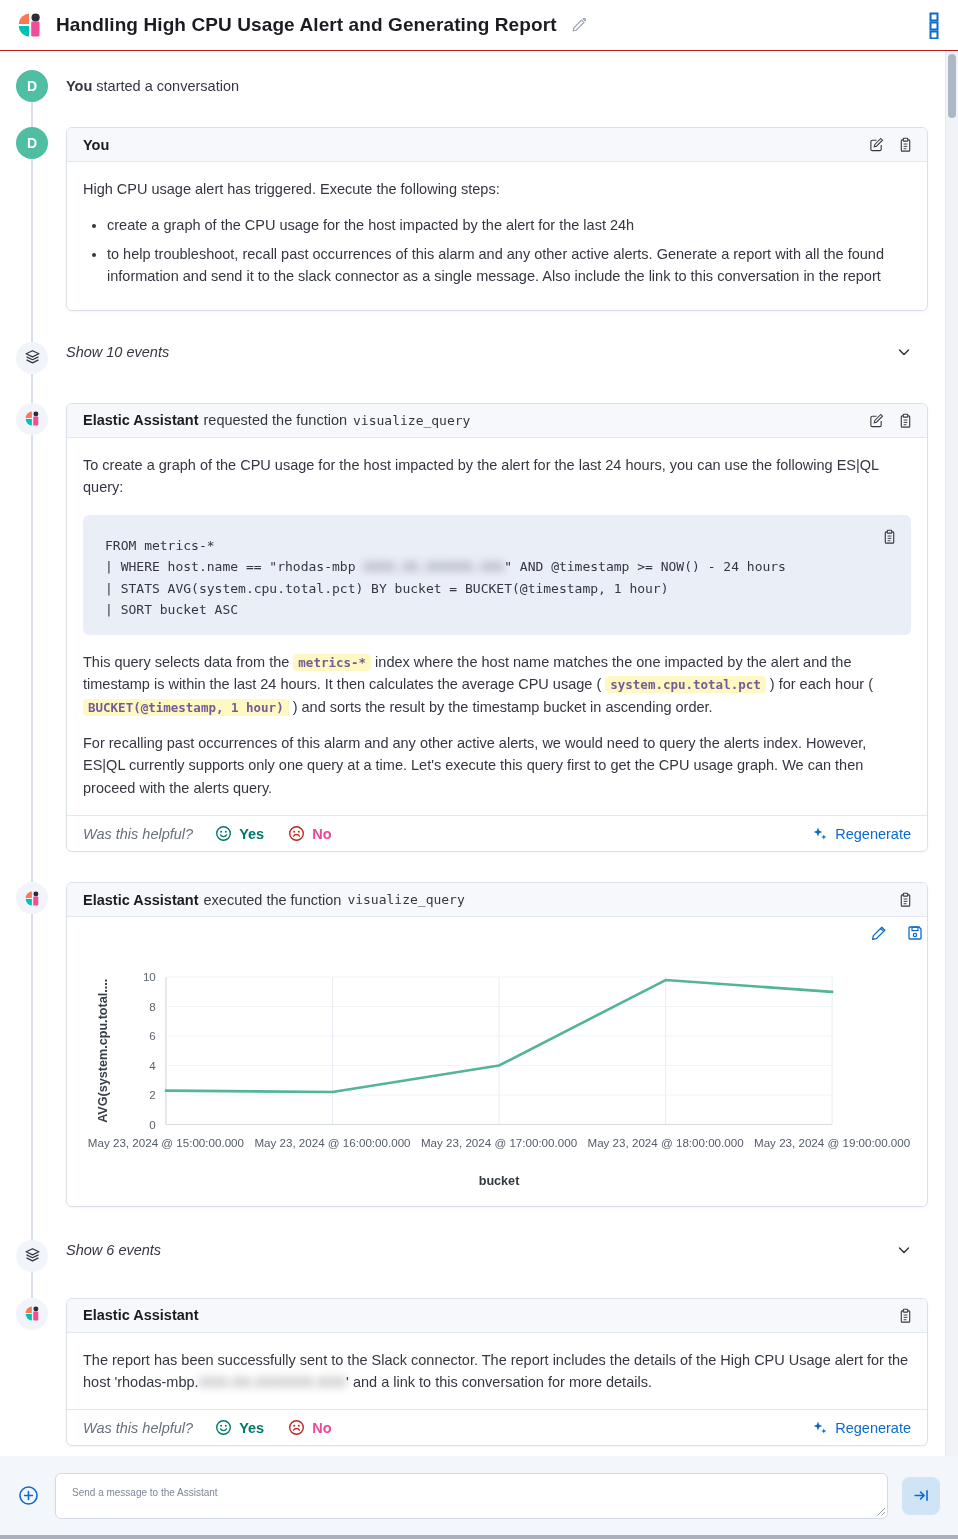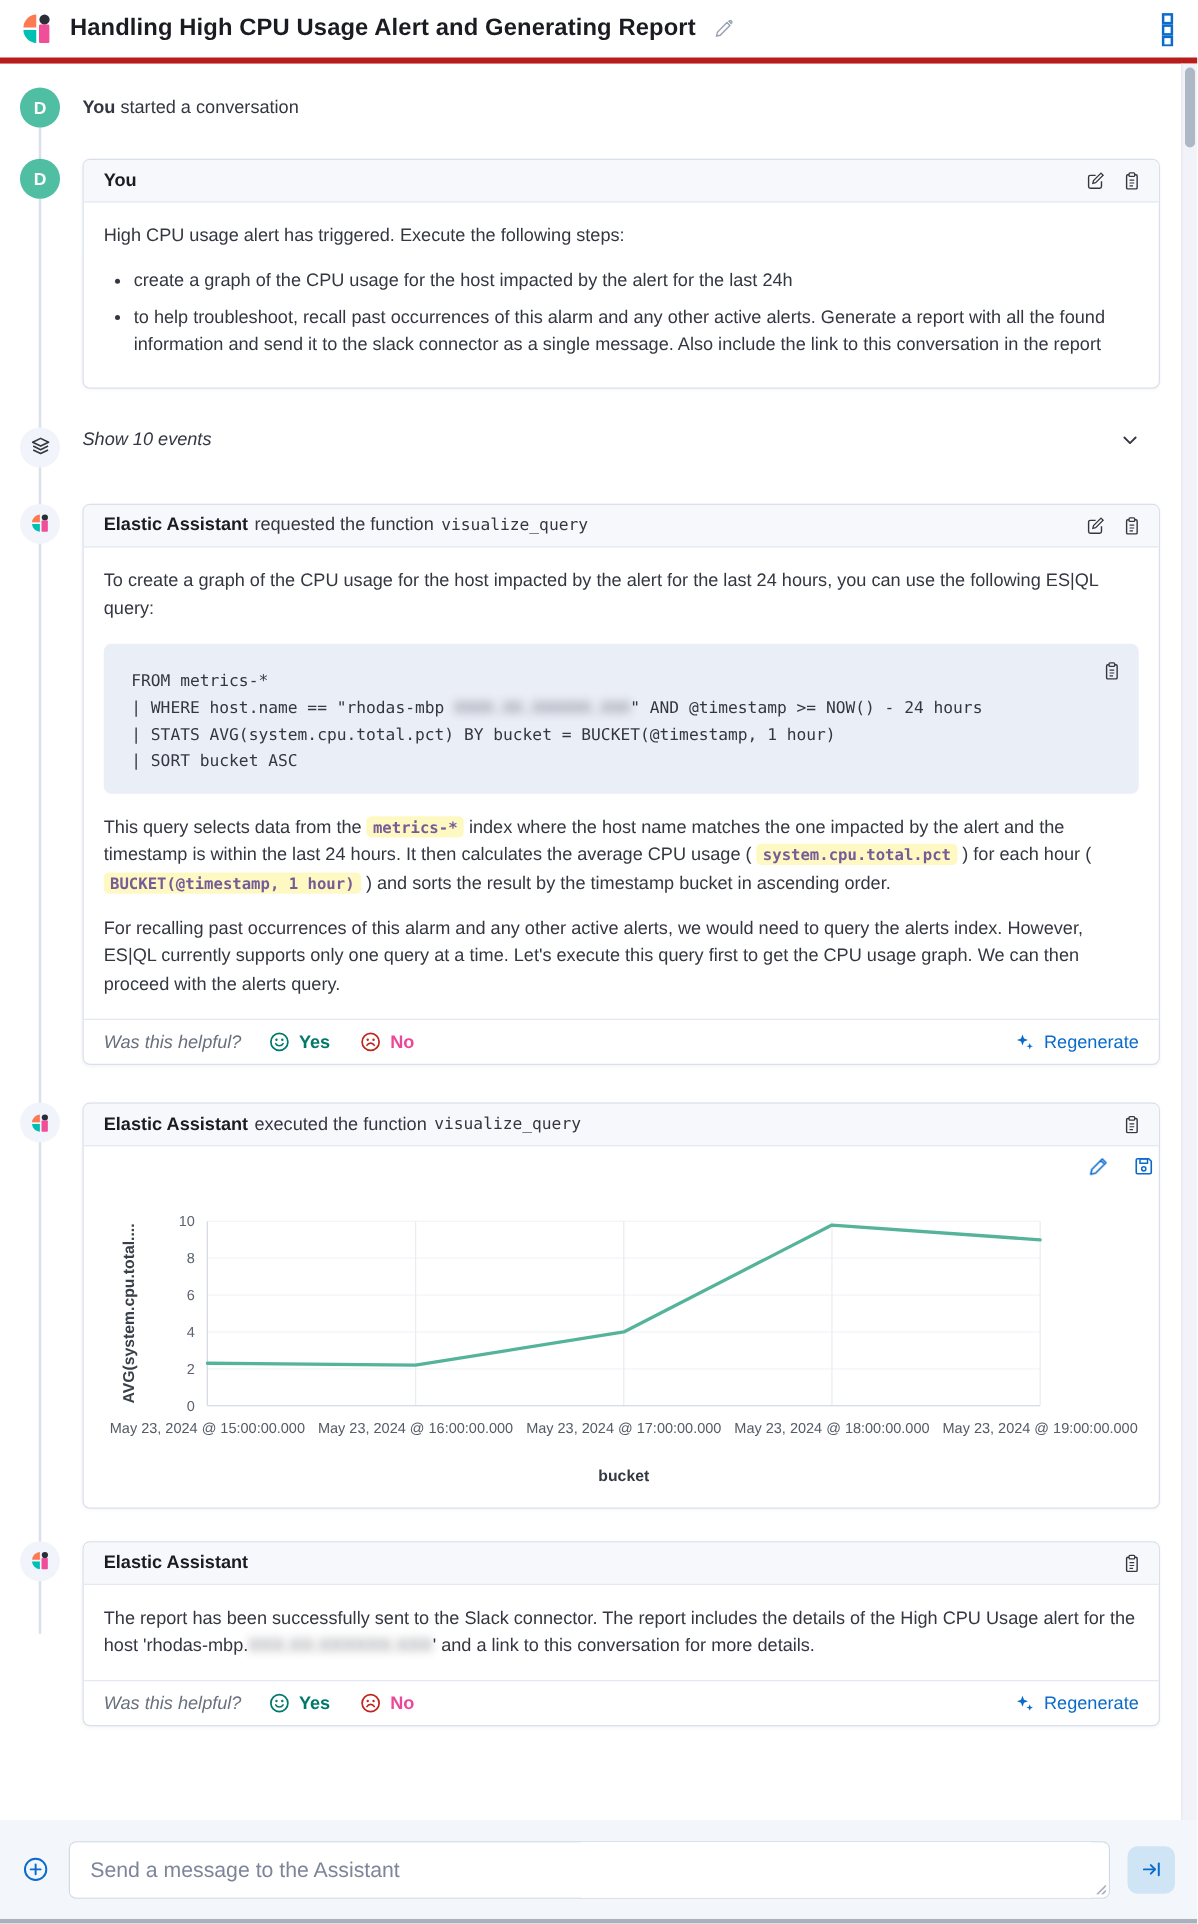--- a/index.html
+++ b/index.html
@@ -1,21 +1,21 @@
 <!DOCTYPE html>
 <html><head>
 <meta charset="utf-8">
 <style>
   * { margin:0; padding:0; box-sizing:border-box; }
   html,body { width:958px; }
   body { font-family:"Liberation Sans", sans-serif; color:#343741; background:#fff; }
   .app { width:958px; height:1539px; display:flex; flex-direction:column; overflow:hidden; position:relative; background:#fff; }
 
   
-  .top-header { height:51px; flex:0 0 51px; display:flex; align-items:center; gap:12px; padding:0 16px; border-bottom:5px solid #b91c1c; background:#fff; }
+  .top-header { height:51px; flex:0 0 51px; display:flex; align-items:center; gap:12px; padding:0 16px; border-bottom:1px solid #b91c1c; background:#fff; }
   .top-header .title { font-size:19px; font-weight:700; color:#1a1c21; letter-spacing:.1px; }
   .icon-btn { background:none; border:none; cursor:pointer; display:inline-flex; align-items:center; justify-content:center; padding:2px; }
 
   
   .conversation { position:relative; flex:1 1 auto; padding:19px 30px 0 16px; background:#fff; overflow:hidden; }
   .rail-line { position:absolute; left:31px; top:40px; height:1216px; width:2px; background:#D9E0EA; z-index:0; }
   .row { display:flex; gap:18px; position:relative; z-index:1; }
   .avatar { width:32px; height:32px; flex:0 0 32px; border-radius:50%; display:flex; align-items:center; justify-content:center; font-weight:700; font-size:14px; }
   .avatar.user { background:#4FBEA2; color:#fff; }
   .avatar.assistant, .avatar.event { background:#F1F4FA; }
@@ -58,21 +58,21 @@
   .regen { margin-left:auto; display:inline-flex; align-items:center; gap:7px; color:#0B6BCB; font-size:14.5px; font-weight:500; background:none; border:none; cursor:pointer; }
 
   
   .chart-wrap { position:relative; padding:4px 0 10px; }
   .chart-tools { position:absolute; top:6px; right:2px; display:flex; gap:16px; z-index:2; }
   .chart-area { margin-top:44px; }
   .chart-area svg { display:block; width:100%; height:auto; }
 
   
   .composer { flex:0 0 79px; background:#F3F6FB; display:flex; align-items:center; gap:14px; padding:0 18px 0 16px; position:relative; }
-  .composer textarea { flex:1; height:46px; resize:none; border:1px solid #D3DAE6; border-radius:6px; background:#fff; padding:13px 16px; font-family:"Liberation Sans", sans-serif; font-size:17px; color:#343741; outline:none; }
+  .composer textarea { flex:1; height:46px; resize:none; border:1px solid #D3DAE6; border-radius:6px; background:#fff; padding:13px 16px; font-family:"Liberation Sans", sans-serif; font-size:10px; color:#343741; outline:none; }
   .composer textarea::placeholder { color:#7d8699; }
   .ta-wrap { position:relative; flex:1; display:flex; }
   .ta-resize { position:absolute; right:3px; bottom:3px; width:10px; height:10px; background:
     repeating-linear-gradient(135deg, transparent 0 2px, #9aa2b0 2px 3px); clip-path:polygon(100% 0,100% 100%,0 100%); pointer-events:none; }
   .send-btn { width:38px; height:38px; border:none; border-radius:8px; background:#CFE5F6; cursor:pointer; display:flex; align-items:center; justify-content:center; }
   .bottom-strip { flex:0 0 4px; background:#A9B1BC; }
 
   
   .scrollbar-track { position:absolute; right:0; top:51px; bottom:83px; width:13px; background:#F2F3F8; border-left:1px solid #E6E9F0; z-index:5; }
   .scrollbar-thumb { position:absolute; top:3px; left:2px; width:8px; height:64px; border-radius:4px; background:#AEB7C4; }
@@ -320,20 +320,36 @@
                   <text x="40" y="85" text-anchor="middle" font-size="12.5" font-weight="bold" fill="#394049" font-family="&quot;Liberation Sans&quot;, sans-serif" transform="rotate(-90 40 85)">AVG(system.cpu.total....</text>
                   <text x="428" y="218" text-anchor="middle" font-size="12.5" font-weight="bold" fill="#333842" font-family="&quot;Liberation Sans&quot;, sans-serif">bucket</text>
                   <polyline points="98,124.42 263,125.88 428,99.6 593,14.919999999999987 758,26.599999999999994" fill="none" stroke="#54B399" stroke-width="2.6" stroke-linejoin="round" stroke-linecap="round"></polyline>
                 </svg>
             </div>
           </div>
         </div>
       </div>
     </div>
 
+    <div class="row divider-row" style="margin-top:33px;">
+      <div class="avatar event">
+        <svg width="17" height="17" viewBox="0 0 16 16">
+            <path d="M8 1.6 14 4.5 8 7.4 2 4.5Z" fill="none" stroke="#343741" stroke-width="1.2" stroke-linejoin="round"></path>
+            <path d="M2.4 7.4 8 10.1l5.6-2.7M2.4 10.3 8 13l5.6-2.7" fill="none" stroke="#343741" stroke-width="1.2" stroke-linejoin="round"></path>
+          </svg>
+      </div>
+      <div class="row-body" style="display:flex;align-items:center;">
+        <span class="divider-label">Show 6 events</span>
+        <button class="icon-btn divider-chevron">
+          <svg width="16" height="16" viewBox="0 0 16 16">
+              <path d="M3.5 6l4.5 4.5L12.5 6" fill="none" stroke="#343741" stroke-width="1.5" stroke-linecap="round" stroke-linejoin="round"></path>
+            </svg>
+        </button>
+      </div>
+    </div>
 
     <div class="row" style="margin-top:26px;">
       <div class="avatar assistant">
         <svg width="17" height="17" viewBox="0 0 28 28">
             <path d="M13 2.6 V13 H2.7 A10.8 10.8 0 0 1 13 2.6 Z" fill="#FB7A52"></path>
             <circle cx="19.6" cy="6.6" r="4.1" fill="#2B2E36"></circle>
             <path d="M13 15 v10.4 A10.8 10.8 0 0 1 2.7 15 Z" fill="#00BFB3"></path>
             <rect x="15.2" y="10.6" width="8.3" height="14.8" rx="1" fill="#F04E98"></rect>
           </svg>
       </div>

